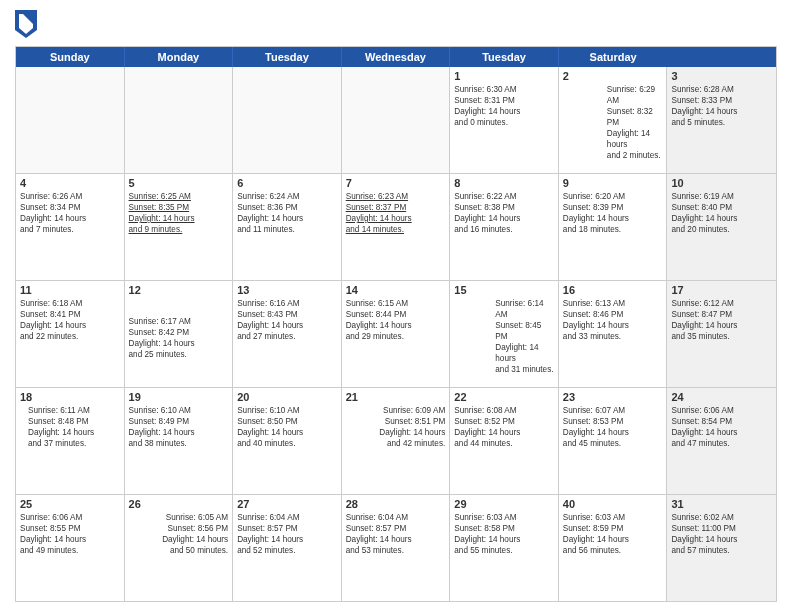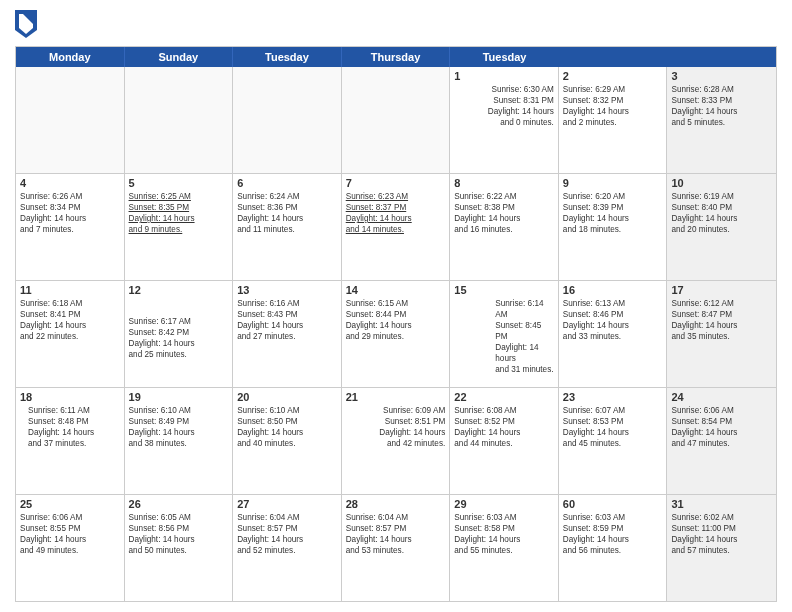--- a/index.html
+++ b/index.html
@@ -125,42 +125,43 @@
       </div>
     </div>
     <div class="title-block">
       <div class="title-month"></div>
       <div class="title-location"></div>
     </div>
   </div>
 
   <div class="calendar">
     <div class="cal-header-row">
-    <div class="cal-header-cell">Monday</div>
-        <div class="cal-header-cell">Sunday</div>
+    <div class="cal-header-cell">Sunday</div>
+        <div class="cal-header-cell">Monday</div>
         <div class="cal-header-cell">Tuesday</div>
-        <div class="cal-header-cell">Thursday</div>
+        <div class="cal-header-cell">Wednesday</div>
         <div class="cal-header-cell">Tuesday</div>
+        <div class="cal-header-cell">Saturday</div>
       </div>
     <div class="cal-body">
     <div class="cal-week">
           <div class="cal-cell empty"></div>
           <div class="cal-cell empty"></div>
           <div class="cal-cell empty"></div>
           <div class="cal-cell empty"></div>
           <div class="cal-cell">
             <div class="day-number">1</div>
-            <div class="cell-info" style="white-space: pre-line; text-align: right;">Sunrise: 6:30 AM
+            <div class="cell-info" style="white-space: pre-line;">Sunrise: 6:30 AM
 Sunset: 8:31 PM
 Daylight: 14 hours
 and 0 minutes.</div>
           </div>
           <div class="cal-cell">
             <div class="day-number">2</div>
-            <div class="cell-info" style="white-space: pre-line;">Sunrise: 6:29 AM
+            <div class="cell-info" style="white-space: pre-line; margin-left: 44px;">Sunrise: 6:29 AM
 Sunset: 8:32 PM
 Daylight: 14 hours
 and 2 minutes.</div>
           </div>
           <div class="cal-cell shaded">
             <div class="day-number">3</div>
             <div class="cell-info" style="white-space: pre-line;">Sunrise: 6:28 AM
 Sunset: 8:33 PM
 Daylight: 14 hours
 and 5 minutes.</div>
@@ -322,21 +323,21 @@
         <div class="cal-week">
           <div class="cal-cell">
             <div class="day-number">25</div>
             <div class="cell-info" style="white-space: pre-line;">Sunrise: 6:06 AM
 Sunset: 8:55 PM
 Daylight: 14 hours
 and 49 minutes.</div>
           </div>
           <div class="cal-cell">
             <div class="day-number">26</div>
-            <div class="cell-info" style="white-space: pre-line;">Sunrise: 6:05 AM
+            <div class="cell-info" style="white-space: pre-line; text-align: right;">Sunrise: 6:05 AM
 Sunset: 8:56 PM
 Daylight: 14 hours
 and 50 minutes.</div>
           </div>
           <div class="cal-cell">
             <div class="day-number">27</div>
             <div class="cell-info" style="white-space: pre-line;">Sunrise: 6:04 AM
 Sunset: 8:57 PM
 Daylight: 14 hours
 and 52 minutes.</div>
@@ -349,21 +350,21 @@
 and 53 minutes.</div>
           </div>
           <div class="cal-cell">
             <div class="day-number">29</div>
             <div class="cell-info" style="white-space: pre-line;">Sunrise: 6:03 AM
 Sunset: 8:58 PM
 Daylight: 14 hours
 and 55 minutes.</div>
           </div>
           <div class="cal-cell">
-            <div class="day-number">60</div>
+            <div class="day-number">40</div>
             <div class="cell-info" style="white-space: pre-line;">Sunrise: 6:03 AM
 Sunset: 8:59 PM
 Daylight: 14 hours
 and 56 minutes.</div>
           </div>
           <div class="cal-cell shaded">
             <div class="day-number">31</div>
             <div class="cell-info" style="white-space: pre-line;">Sunrise: 6:02 AM
 Sunset: 11:00 PM
 Daylight: 14 hours

